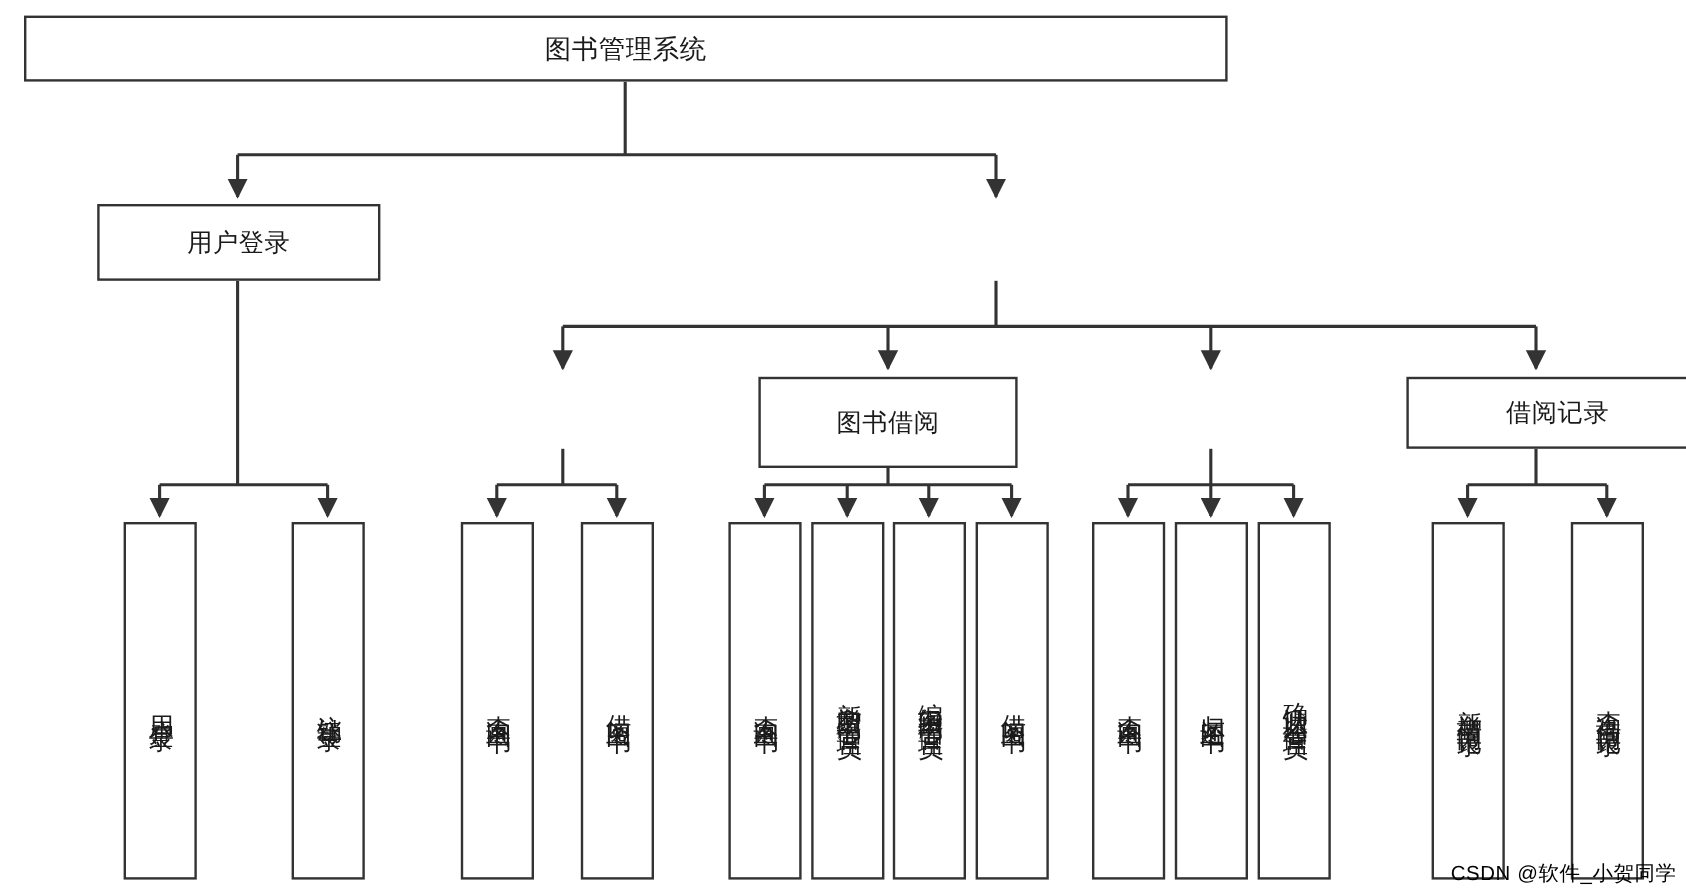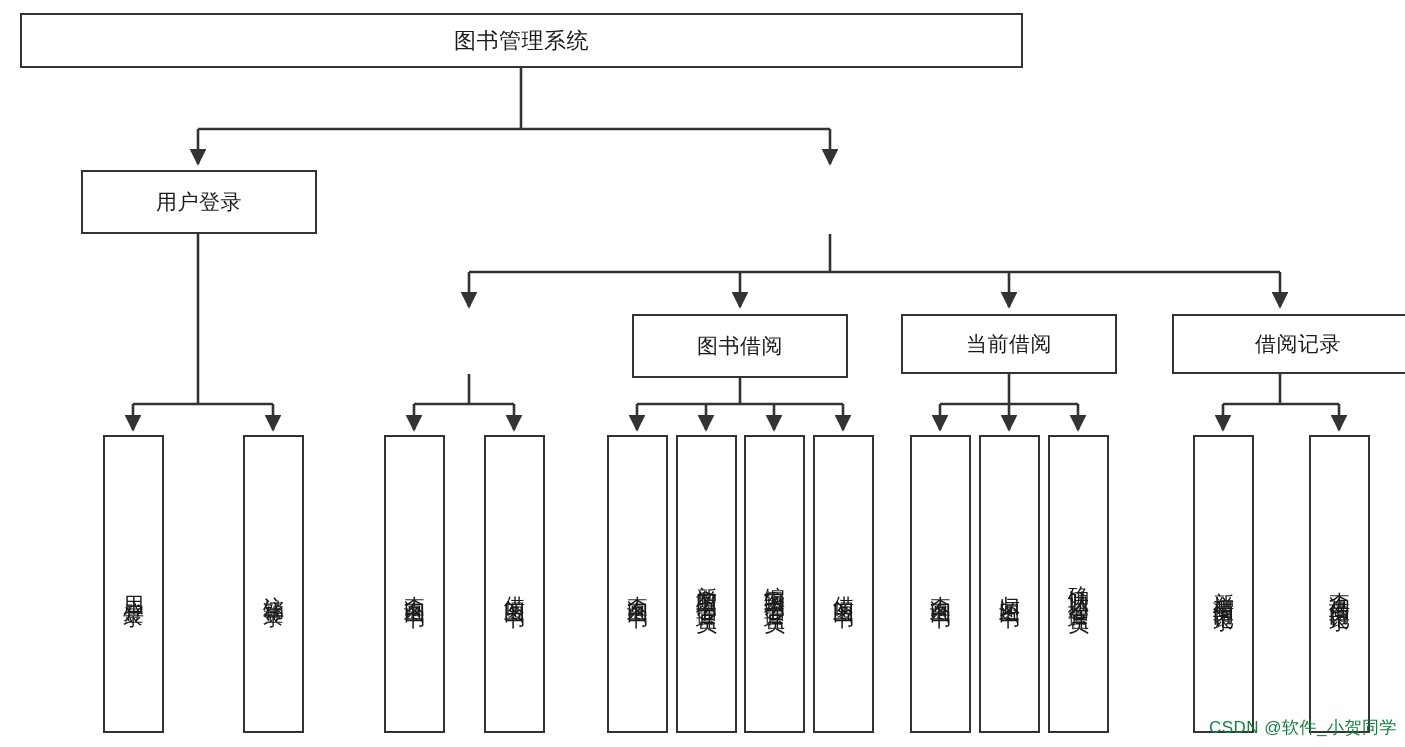--- a/index.html
+++ b/index.html
@@ -65,21 +65,21 @@
     letter-spacing: 4px;
     white-space: nowrap;
     height: auto;
     max-height: 268px;
   }
   .watermark {
     position: absolute;
     right: 8px;
     bottom: 8px;
     font-size: 17px;
-    color: #15803d;
+    color: #000000;
     letter-spacing: 0.5px;
     z-index: 5;
     white-space: nowrap;
     font-family: "Liberation Sans", "DejaVu Sans", sans-serif;
   }
 </style>
 </head>
 <body>
 
 <div id="canvas">
@@ -137,27 +137,24 @@
   <div class="node horiz root" style="left:20px; top:13px; width:1003px; height:55px;">
     <span class="node-label">图书管理系统</span>
   </div>
 
   <div class="node horiz" style="left:81px; top:170px; width:236px; height:64px;">
     <span class="node-label">用户登录</span>
   </div>
 
 
 
-  <div class="node horiz" style="left:632px; top:314px; width:216px; height:64px;">
+  <div class="node horiz" style="left:632px; top:314px; width:216px; height:76px;">
     <span class="node-label">图书借阅</span>
   </div>
 
-  <div class="node horiz" style="left:901px; top:314px; width:216px; height:60px;">
-    <span class="node-label">当前借阅</span>
-  </div>
 
   <div class="node horiz" style="left:1172px; top:314px; width:252px; height:60px;">
     <span class="node-label">借阅记录</span>
   </div>
 
   <div class="node vert" style="left:103px; top:435px; width:61px; height:298px;">
     <span class="node-label">用户登录</span>
   </div>
 
   <div class="node vert" style="left:243px; top:435px; width:61px; height:298px;">

